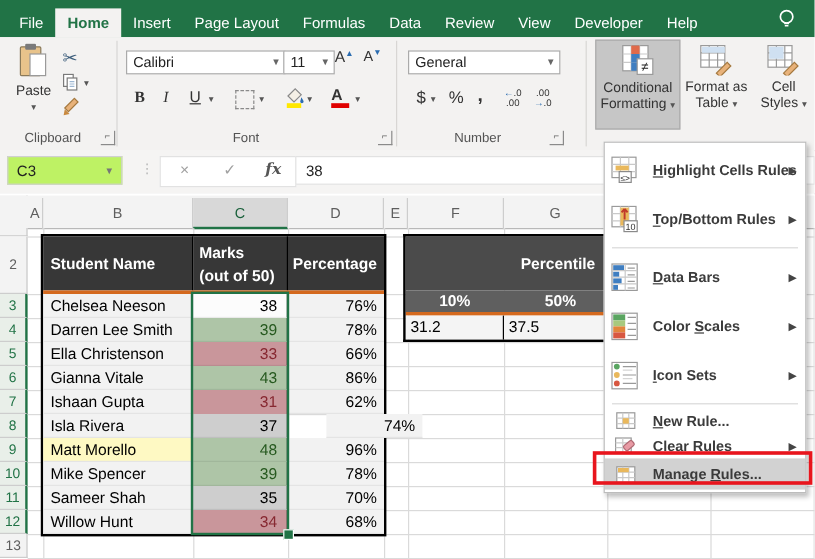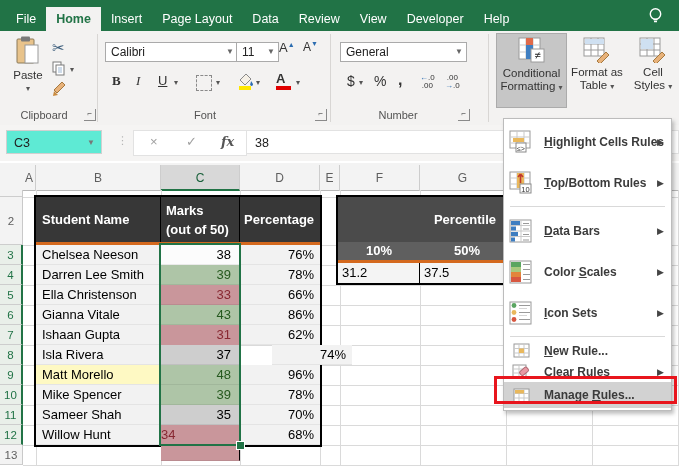--- a/index.html
+++ b/index.html
@@ -17,21 +17,21 @@
   .glabel{position:absolute;top:78px;font-size:11px;color:#535353;text-align:center;}
   .launch{position:absolute;top:78px;width:11px;height:11px;border:1px solid #8a8a8a;border-top:none;border-left:none;font-size:8px;color:#666;line-height:9px;text-align:center;}
   .combo{position:absolute;background:#fff;border:1px solid #aaa;font-size:12px;color:#222;line-height:18px;padding-left:5px;}
   .combo .arr{position:absolute;right:3px;top:0;color:#666;font-size:8px;line-height:18px;}
   .bigbtn{position:absolute;text-align:center;font-size:11.5px;color:#333;line-height:13px;}
   .bigbtn.pressed{background:#c6c6c6;border:1px solid #ababab;}
   .dd{color:#555;font-size:8px;}
   .fbtn{position:absolute;font-size:13px;color:#333;}
   
   .fbar{position:absolute;left:0;top:125px;width:679px;height:36px;background:#f5f4f3;border-bottom:1px solid #cfcfcf;}
-  .namebox{position:absolute;left:6px;top:5px;width:96px;height:24px;background:#5eead4;border:1px solid #d0d0d0;font-size:12.5px;color:#222;line-height:24px;padding-left:7px;box-sizing:border-box;}
+  .namebox{position:absolute;left:6px;top:5px;width:96px;height:24px;background:#bef264;border:1px solid #d0d0d0;font-size:12.5px;color:#222;line-height:24px;padding-left:7px;box-sizing:border-box;}
   .namebox .arr{position:absolute;right:6px;top:0;font-size:8px;color:#777;line-height:23px;}
   .fdots{position:absolute;left:117px;top:9px;color:#b5b5b5;font-size:11px;letter-spacing:0;}
   .fbtns{position:absolute;left:133px;top:5px;width:112px;height:24px;background:#fff;border:1px solid #e2e2e2;}
   .fx{font-family:"DejaVu Serif",serif;font-style:italic;font-weight:700;color:#555;}
   .ffield{position:absolute;left:246px;top:5px;width:433px;height:24px;background:#fff;border:1px solid #e2e2e2;font-size:12.5px;color:#222;line-height:24px;padding-left:8px;box-sizing:border-box;}
   
   .sheet{position:absolute;left:0;top:161px;width:679px;height:305px;background:#fff;}
   .colhead{position:absolute;left:0;top:2px;width:679px;height:27px;background:#f3f3f3;border-bottom:1px solid #b8b8b8;}
   .corner{position:absolute;left:0;top:2px;width:23px;height:27px;background:#f3f3f3;border-right:1px solid #c9c9c9;border-bottom:1px solid #b8b8b8;box-sizing:border-box;}
   .corner .tri{position:absolute;right:2px;bottom:2px;width:0;height:0;border-left:11px solid transparent;border-bottom:11px solid #b9b9b9;}
@@ -61,20 +61,21 @@
 <body>
 
 <div id="app">
 
   <div class="tabbar">
     <div class="tabs" id="tabs-mount">
         <div class="tab">File</div>
         <div class="tab active">Home</div>
         <div class="tab">Insert</div>
         <div class="tab">Page Layout</div>
+        <div class="tab">Formulas</div>
         <div class="tab">Data</div>
         <div class="tab">Review</div>
         <div class="tab">View</div>
         <div class="tab">Developer</div>
         <div class="tab">Help</div>
       </div>
     <div class="bulb">
       <svg width="19" height="19" viewBox="0 0 19 19">
           <circle cx="9.5" cy="8" r="5.2" fill="none" stroke="#fff" stroke-width="1.4"></circle>
           <path d="M7.5 13.5h4M8 15.5h3" stroke="#fff" stroke-width="1.3"></path>
@@ -286,21 +287,21 @@
         <div class="cell" style="left: 36px; top: 204px; width: 125px; height: 20px; line-height: 20px; padding-left: 6px; background: #fef9c3; border-bottom: 1px solid rgb(228, 228, 228); border-right: 1.5px solid rgb(0, 0, 0);">Matt Morello</div>
         <div class="cell" style="left: 161px; top: 204px; width: 79px; height: 20px; line-height: 20px; padding-right: 8px; text-align: right; background: rgb(174, 197, 167); color: rgb(38, 89, 31); border-bottom: 1px solid rgba(0, 0, 0, 0.07); border-right: 1.5px solid rgb(0, 0, 0);">48</div>
         <div class="cell" style="left: 240px; top: 204px; width: 80px; height: 20px; line-height: 20px; padding-right: 6px; text-align: right; background: rgb(242, 242, 242); border-bottom: 1px solid rgb(228, 228, 228);">96%</div>
         <div class="cell" style="left: 36px; top: 224px; width: 125px; height: 20px; line-height: 20px; padding-left: 6px; background: rgb(242, 242, 242); border-bottom: 1px solid rgb(228, 228, 228); border-right: 1.5px solid rgb(0, 0, 0);">Mike Spencer</div>
         <div class="cell" style="left: 161px; top: 224px; width: 79px; height: 20px; line-height: 20px; padding-right: 8px; text-align: right; background: rgb(174, 197, 167); color: rgb(38, 89, 31); border-bottom: 1px solid rgba(0, 0, 0, 0.07); border-right: 1.5px solid rgb(0, 0, 0);">39</div>
         <div class="cell" style="left: 240px; top: 224px; width: 80px; height: 20px; line-height: 20px; padding-right: 6px; text-align: right; background: rgb(242, 242, 242); border-bottom: 1px solid rgb(228, 228, 228);">78%</div>
         <div class="cell" style="left: 36px; top: 244px; width: 125px; height: 20px; line-height: 20px; padding-left: 6px; background: rgb(242, 242, 242); border-bottom: 1px solid rgb(228, 228, 228); border-right: 1.5px solid rgb(0, 0, 0);">Sameer Shah</div>
         <div class="cell" style="left: 161px; top: 244px; width: 79px; height: 20px; line-height: 20px; padding-right: 8px; text-align: right; background: rgb(206, 206, 206); color: rgb(0, 0, 0); border-bottom: 1px solid rgba(0, 0, 0, 0.07); border-right: 1.5px solid rgb(0, 0, 0);">35</div>
         <div class="cell" style="left: 240px; top: 244px; width: 80px; height: 20px; line-height: 20px; padding-right: 6px; text-align: right; background: rgb(242, 242, 242); border-bottom: 1px solid rgb(228, 228, 228);">70%</div>
         <div class="cell" style="left: 36px; top: 264px; width: 125px; height: 20px; line-height: 20px; padding-left: 6px; background: rgb(242, 242, 242); border-bottom: 1px solid rgb(228, 228, 228); border-right: 1.5px solid rgb(0, 0, 0);">Willow Hunt</div>
-        <div class="cell" style="left: 161px; top: 264px; width: 79px; height: 36px; line-height: 20px; padding-right: 8px; background: rgb(201, 150, 155); color: rgb(135, 40, 49); border-bottom: 1px solid rgba(0, 0, 0, 0.07); border-right: 1.5px solid rgb(0, 0, 0);">34</div>
+        <div class="cell" style="left: 161px; top: 264px; width: 79px; height: 20px; line-height: 20px; padding-right: 8px; text-align: right; background: rgb(201, 150, 155); color: rgb(135, 40, 49); border-bottom: 1px solid rgba(0, 0, 0, 0.07); border-right: 1.5px solid rgb(0, 0, 0);">34</div>
         <div class="cell" style="left: 240px; top: 264px; width: 80px; height: 20px; line-height: 20px; padding-right: 6px; text-align: right; background: rgb(242, 242, 242); border-bottom: 1px solid rgb(228, 228, 228);">68%</div>
       </div>
     <div id="pct-mount">
         <div class="cell" style="left: 338px; top: 36px; width: 254px; height: 45px; line-height: 45px; background: rgb(75, 75, 75); color: rgb(255, 255, 255); font-weight: 700; text-align: center;">Percentile</div>
         <div class="cell" style="left: 338px; top: 81px; width: 82px; height: 18px; line-height: 18px; background: rgb(95, 95, 95); color: rgb(255, 255, 255); font-weight: 700; text-align: center;">10%</div>
         <div class="cell" style="left: 420px; top: 81px; width: 172px; height: 18px; line-height: 18px; background: rgb(95, 95, 95); color: rgb(255, 255, 255); font-weight: 700; text-align: left; padding-left: 34px; box-sizing: border-box;">50%</div>
         <div class="orange" style="left: 338px; top: 99px; width: 254px; height: 3px;"></div>
         <div class="cell" style="left: 338px; top: 102px; width: 82px; height: 20px; line-height: 20px; padding-left: 4px; background: rgb(244, 244, 244); border-right: 1.5px solid rgb(0, 0, 0); box-sizing: border-box;">31.2</div>
         <div class="cell" style="left: 420px; top: 102px; width: 172px; height: 20px; line-height: 20px; padding-left: 4px; background: rgb(244, 244, 244);">37.5</div>
         <div class="blk" style="left: 336px; top: 34px; width: 2px; height: 90px;"></div>

